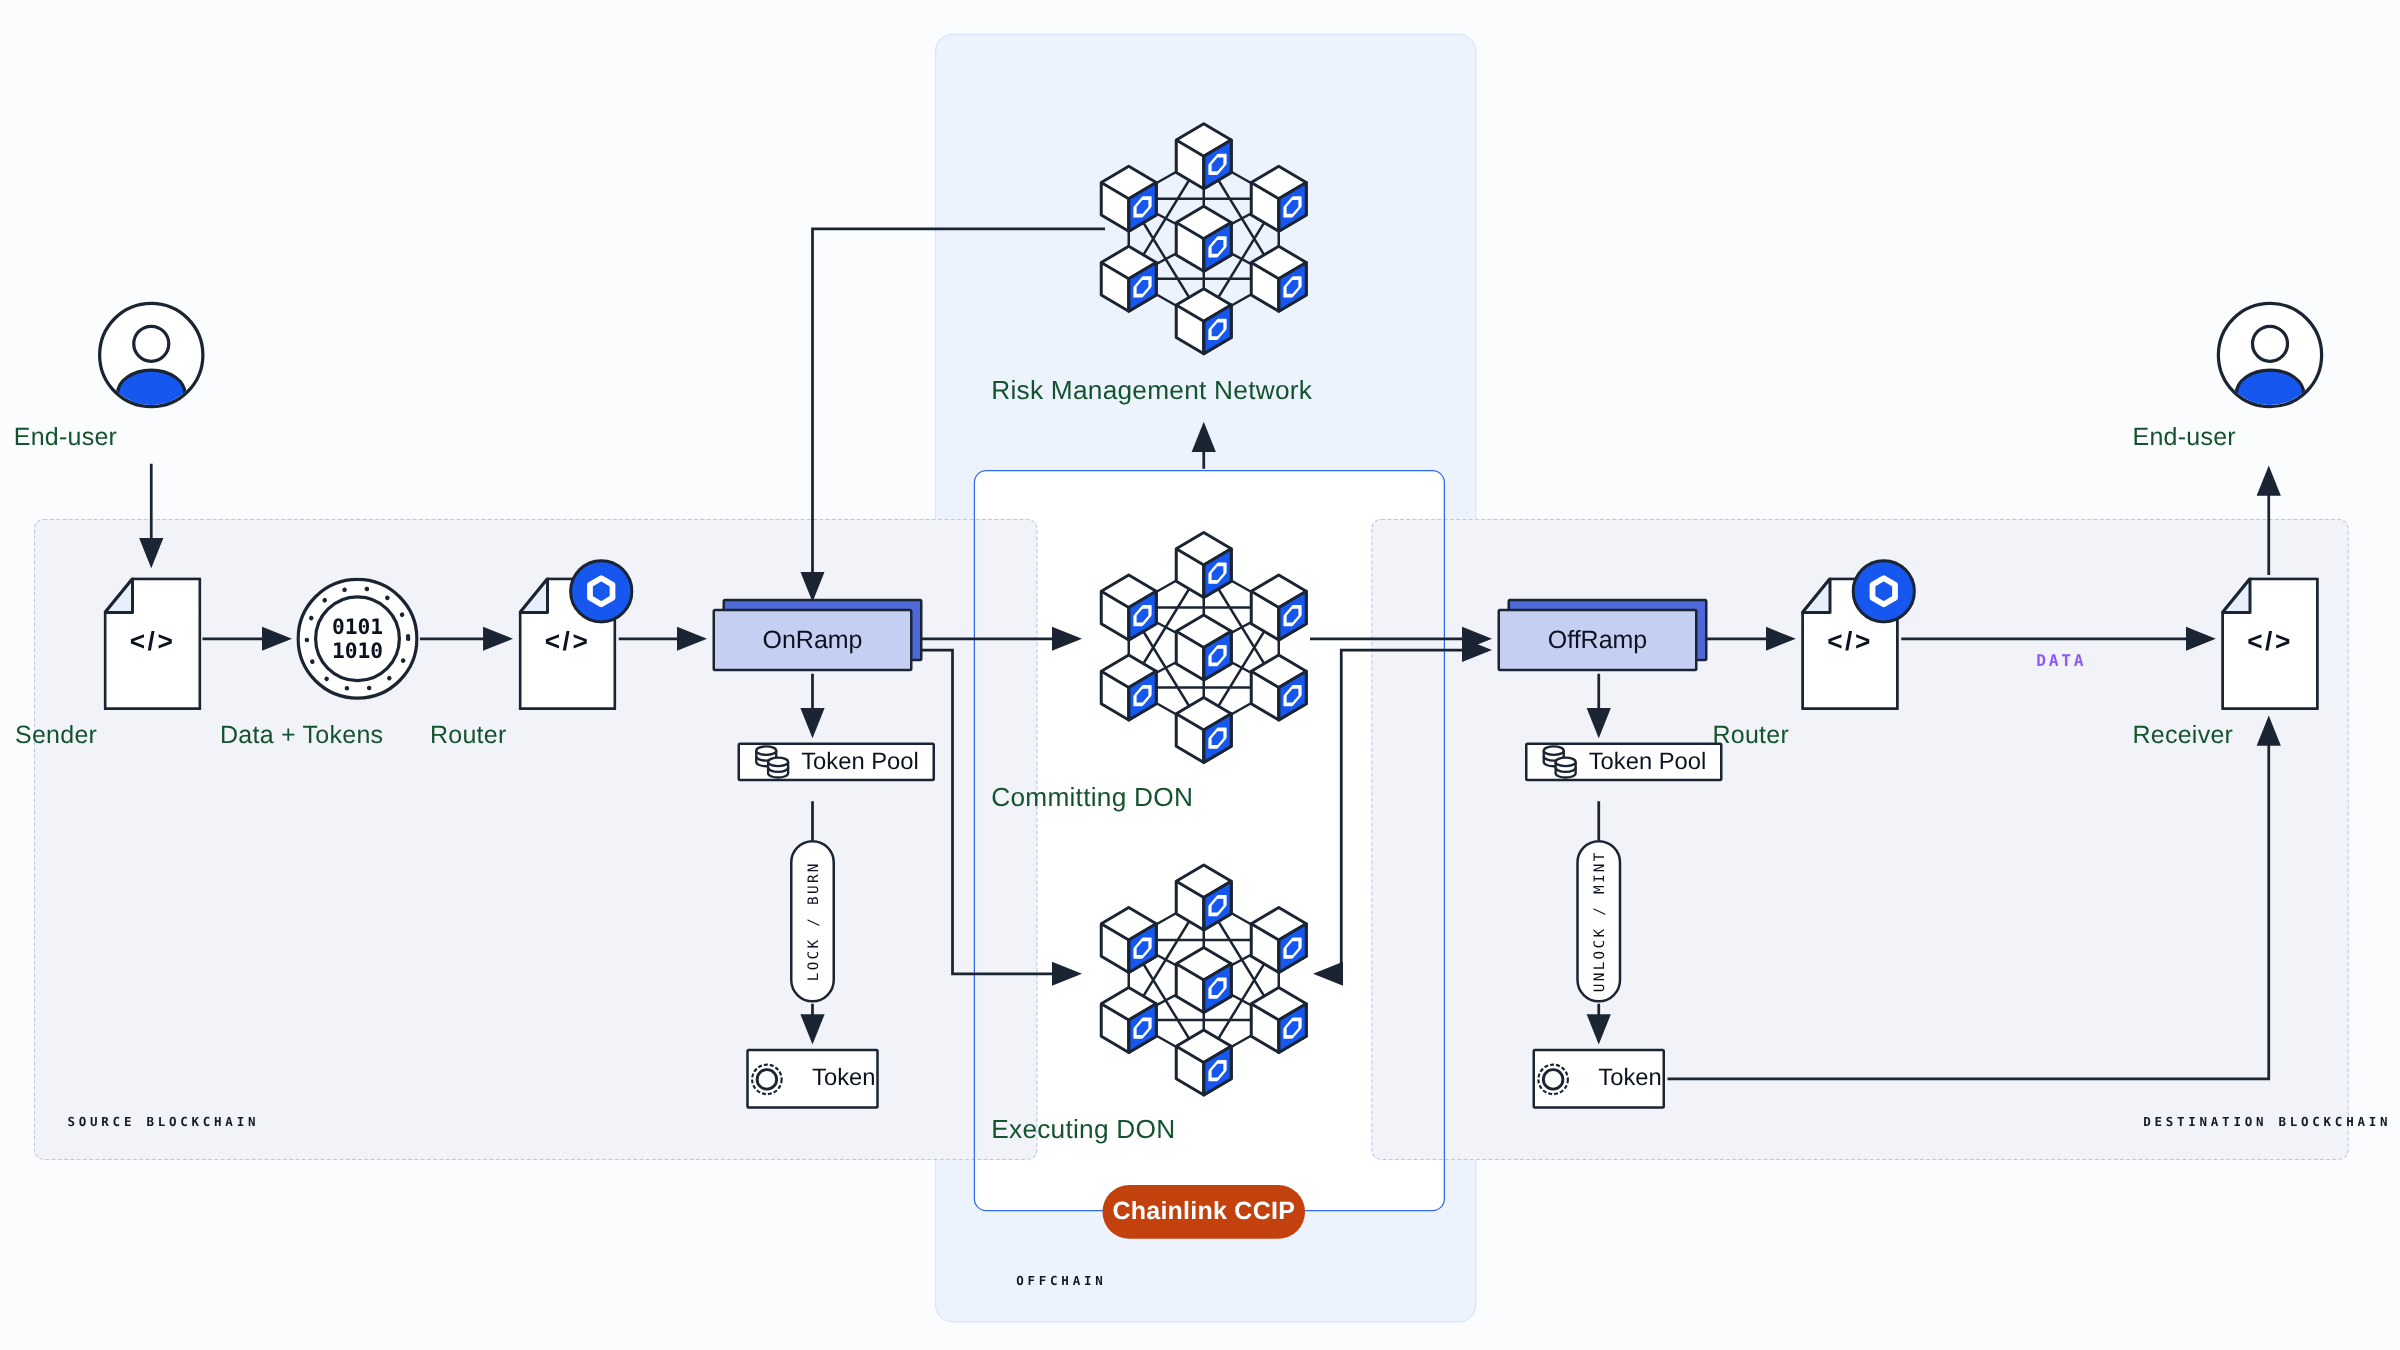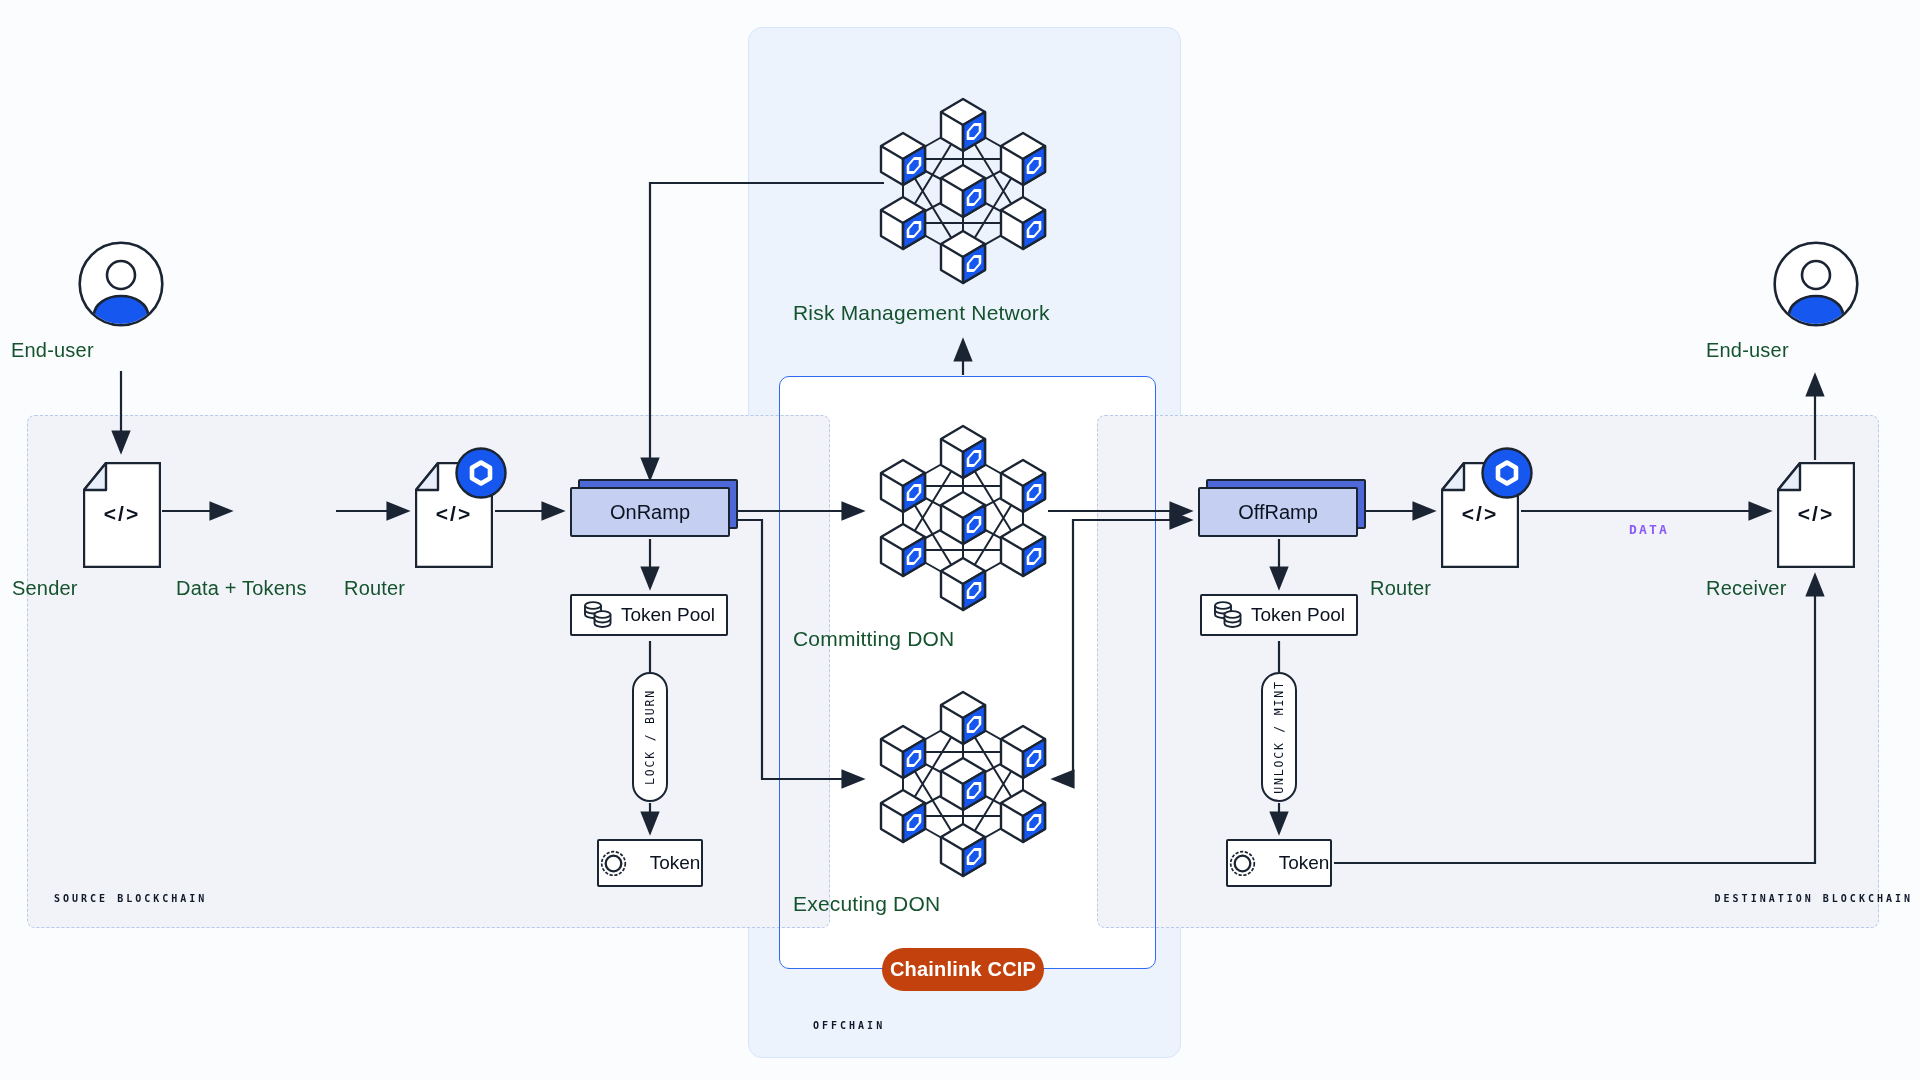--- a/index.html
+++ b/index.html
@@ -31,21 +31,21 @@
     font-weight:600;letter-spacing:2px;color:#0c1320;}
   
   .ramp-back{width:160px;height:50px;background:#4f68d7;border:2px solid #1a2433;
     border-radius:2px;z-index:6;box-sizing:border-box;}
   .ramp{width:160px;height:50px;background:#c5cff2;border:2px solid #1a2433;border-radius:2px;
     z-index:7;box-sizing:border-box;display:flex;align-items:center;justify-content:center;
     font-size:20px;font-weight:500;}
   
   .wbox{background:#fff;border:2px solid #1a2433;box-sizing:border-box;z-index:6;
     display:flex;align-items:center;justify-content:center;gap:8px;font-size:19px;font-weight:500;}
-  .pool{width:158px;height:42px;border-radius:2px;}
+  .pool{width:158px;height:31px;border-radius:2px;margin-left:20px;}
   .tokenbox{width:106px;height:48px;border-radius:2px;gap:23px;}
   
   .pill{width:36px;height:130px;background:#fff;border:2px solid #1a2433;border-radius:18px;
     z-index:6;box-sizing:border-box;}
   .pill span{position:absolute;left:50%;top:50%;transform:translate(-50%,-50%) rotate(-90deg);
     white-space:nowrap;font-family:"DejaVu Sans Mono",monospace;font-size:11.5px;
     font-weight:500;letter-spacing:1.8px;color:#0c1320;}
   
   .ccip-pill{left:882px;top:948px;width:162px;height:43px;border-radius:22px;background:#c2410c;
     color:#fff;display:flex;align-items:center;justify-content:center;font-size:20px;
@@ -140,20 +140,31 @@
 
   <div class="abs doc" style="left:83px;top:462px">
     <svg width="78" height="106" viewBox="0 0 78 106">
       <path d="M23 1H77V105H1V28z" fill="#fff" stroke="#1a2433" stroke-width="2.4" stroke-linejoin="round"></path>
       <path d="M23 1V28H1z" fill="#e9eefb" stroke="#1a2433" stroke-width="2.4" stroke-linejoin="round"></path>
     </svg>
     <span class="code">&lt;/&gt;</span>
   </div>
   <div class="abs nlabel" style="left:122px;top:577px">Sender</div>
 
+  <div class="abs node" style="left:237px;top:462px;width:98px;height:98px">
+    <svg width="98" height="98" viewBox="-49 -49 98 98">
+      <circle r="47.5" fill="#fff" stroke="#1a2433" stroke-width="2.6"></circle>
+      <circle r="40.5" fill="none" stroke="#1a2433" stroke-width="3.6" stroke-linecap="round" stroke-dasharray="0.1 17.9"></circle>
+      <circle r="33.5" fill="#fff" stroke="#1a2433" stroke-width="2.6"></circle>
+    </svg>
+    <div class="bin-text">
+      <div>0101</div>
+      <div>1010</div>
+    </div>
+  </div>
   <div class="abs nlabel" style="left:286px;top:577px">Data + Tokens</div>
 
   <div class="abs doc" style="left:415px;top:462px">
     <svg width="78" height="106" viewBox="0 0 78 106">
       <path d="M23 1H77V105H1V28z" fill="#fff" stroke="#1a2433" stroke-width="2.4" stroke-linejoin="round"></path>
       <path d="M23 1V28H1z" fill="#e9eefb" stroke="#1a2433" stroke-width="2.4" stroke-linejoin="round"></path>
     </svg>
     <span class="code">&lt;/&gt;</span>
   </div>
   <svg class="abs node" style="left:455px;top:447px" width="52" height="52" viewBox="-26 -26 52 52">

